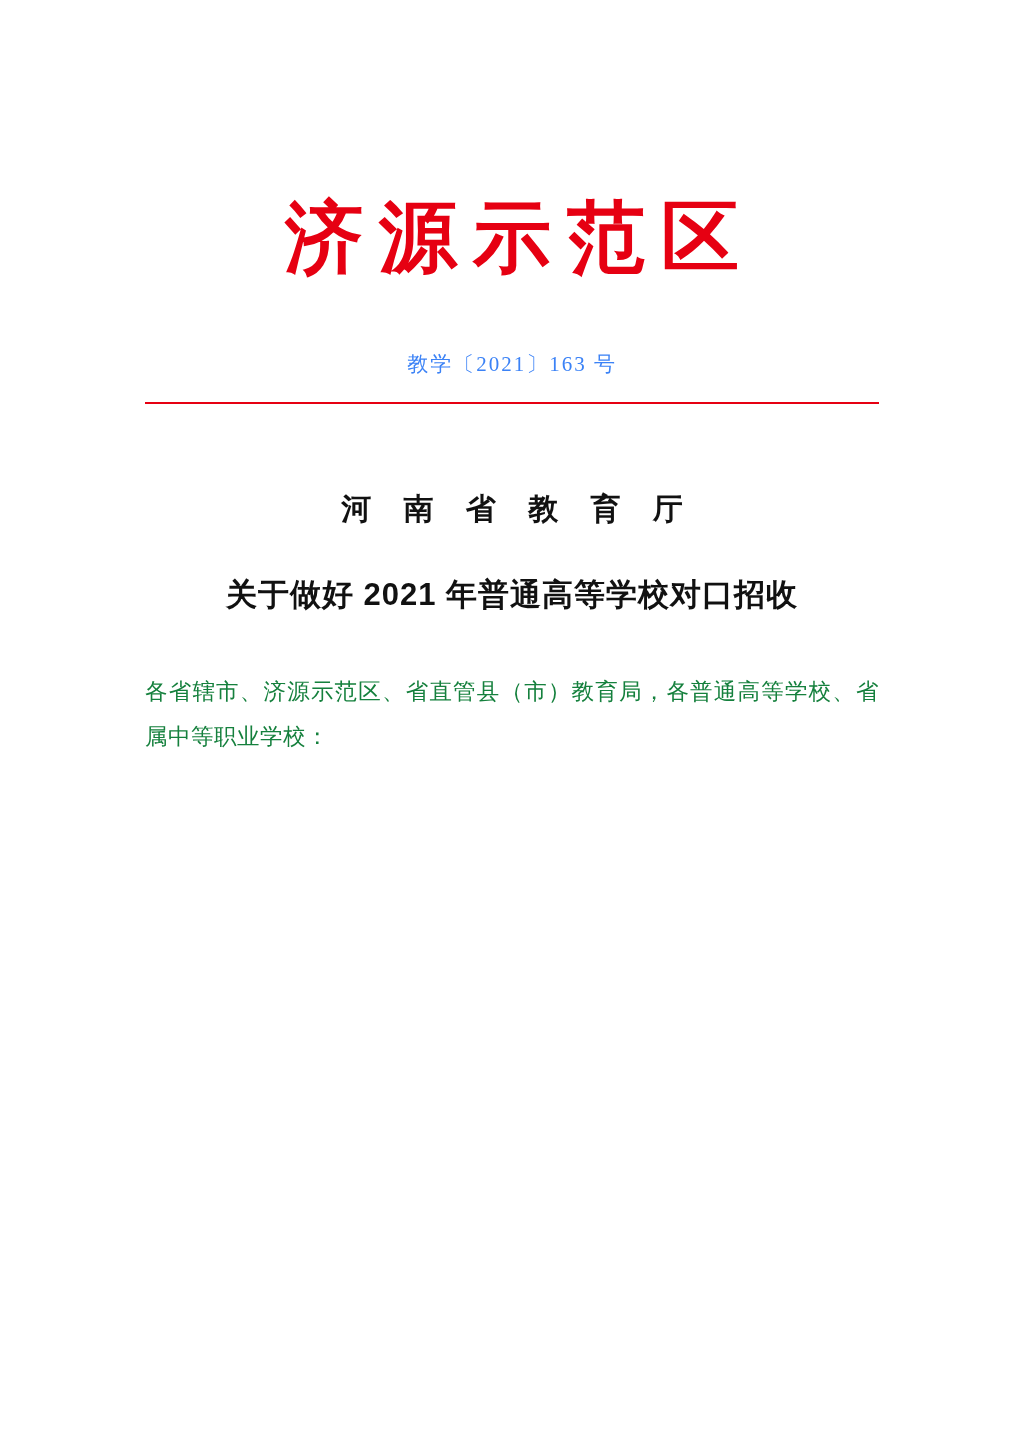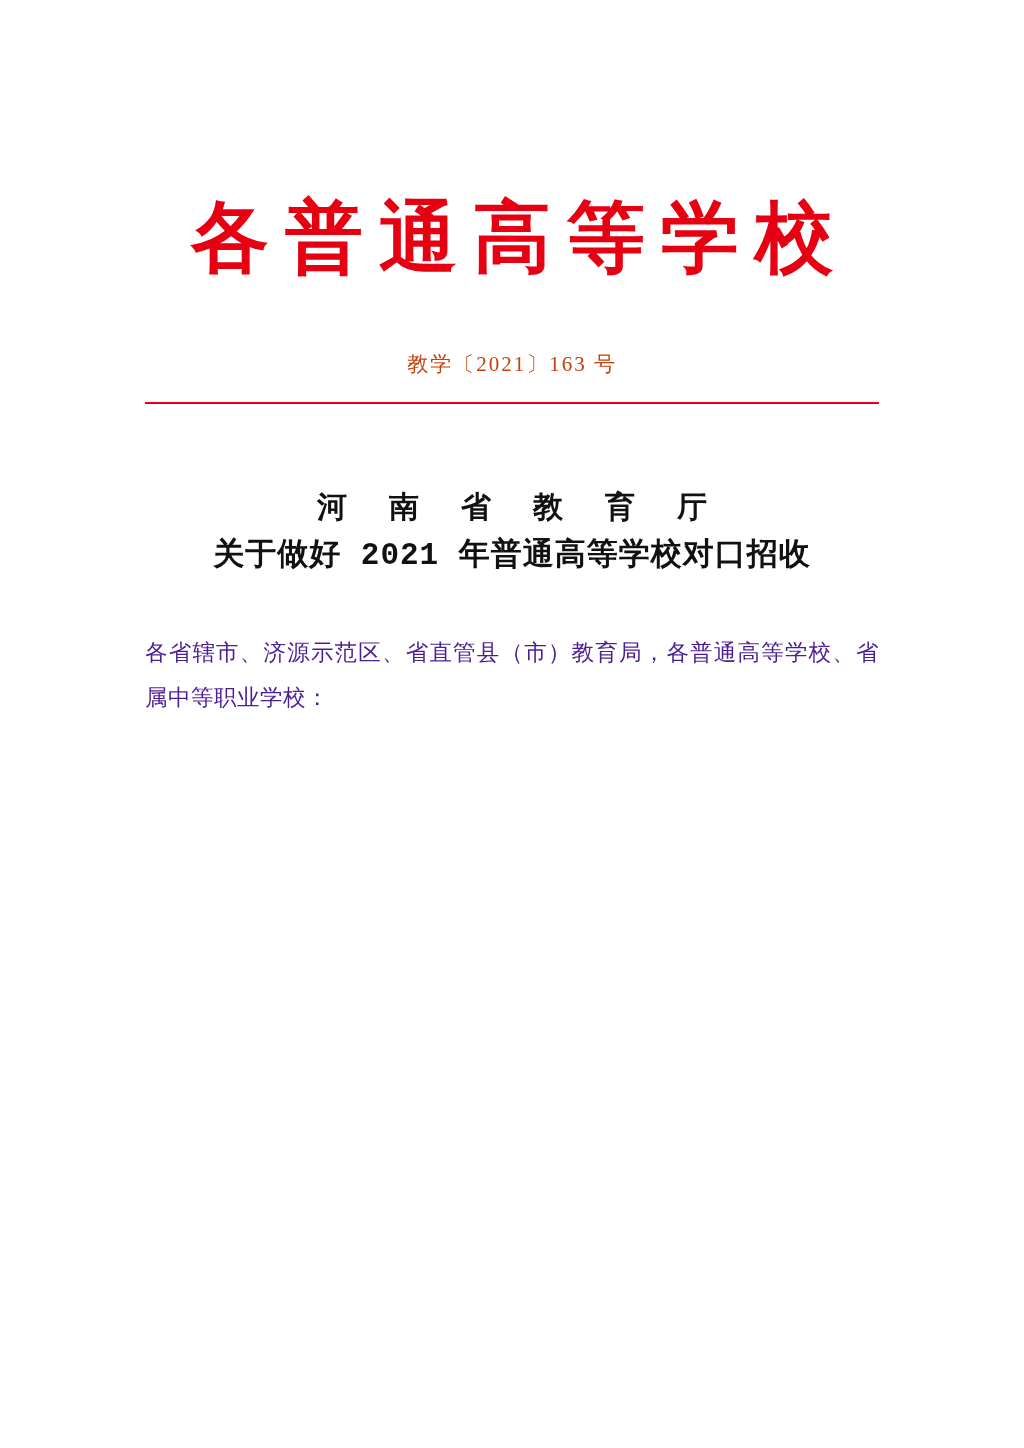--- a/index.html
+++ b/index.html
@@ -38,77 +38,78 @@
     text-indent: 16px;
     white-space: nowrap;
   }
 
   
   .doc-number {
     margin-top: 72px;
     text-align: center;
     font-size: 21px;
     letter-spacing: 2px;
-    color: #c2410c;
+    color: #3b82f6;
     font-family: "Liberation Serif", serif;
   }
 
   
   .red-rule {
     margin-top: 24px;
     height: 2px;
     background: #e60012;
     width: 100%;
   }
 
   
   .title-block {
     margin-top: 82px;
     text-align: center;
-    font-family: Liberation Mono, monospace;
+    font-family: Liberation Sans, sans-serif;
     font-weight: 700;
     color: #111;
   }
   .title-line1 {
     font-size: 30px;
     letter-spacing: 12px;
     text-indent: 12px;
     line-height: 1.55;
   }
   .title-line2,
   .title-line3 {
     font-size: 31px;
     letter-spacing: 1px;
     line-height: 1.55;
+    margin-top: 39px;
   }
 
   
   .body-text {
     margin-top: 50px;
     font-size: 22.5px;
     line-height: 2.0;
     letter-spacing: 0.5px;
     text-align: justify;
-    color: #4c1d95;
+    color: #15803d;
     font-family: "Liberation Serif", "DejaVu Serif", serif;
   }
   .body-text p {
     margin: 0;
   }
   .indent {
     text-indent: 2em;
   }
 </style>
 </head>
 <body>
 
 <div class="page">
 
   <div class="masthead">
-    <div class="masthead-title">各普通高等学校</div>
+    <div class="masthead-title">济源示范区</div>
   </div>
 
   <div class="doc-number">教学〔2021〕163 号</div>
 
   <div class="red-rule"></div>
 
   <div class="title-block">
     <div class="title-line1">河 南 省 教 育 厅</div>
     <div class="title-line2">关于做好 2021 年普通高等学校对口招收</div>
   </div>

